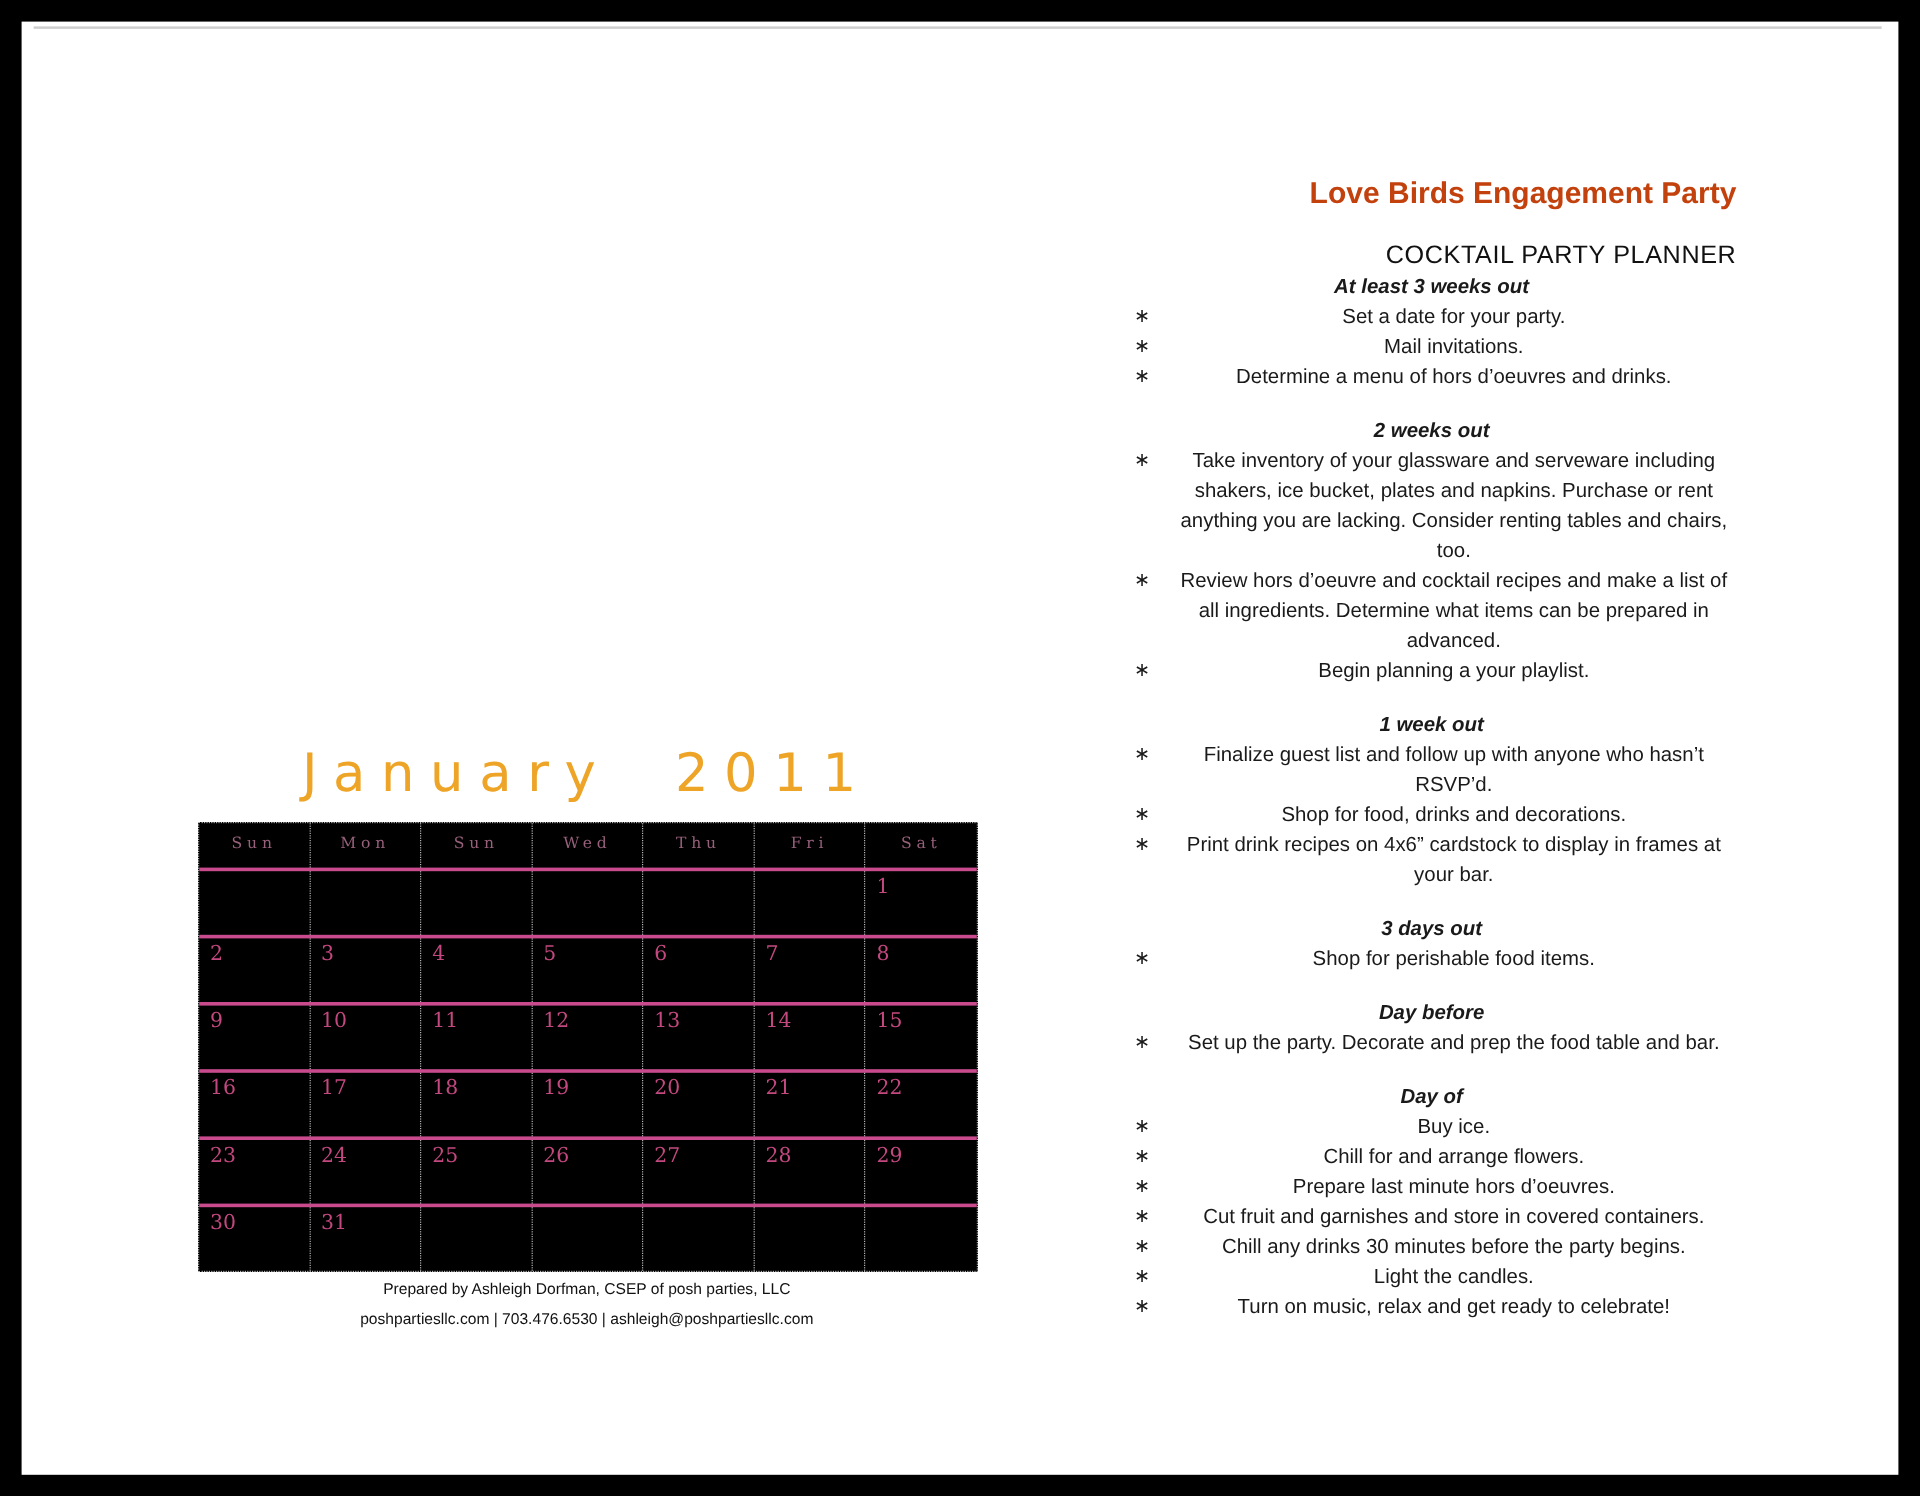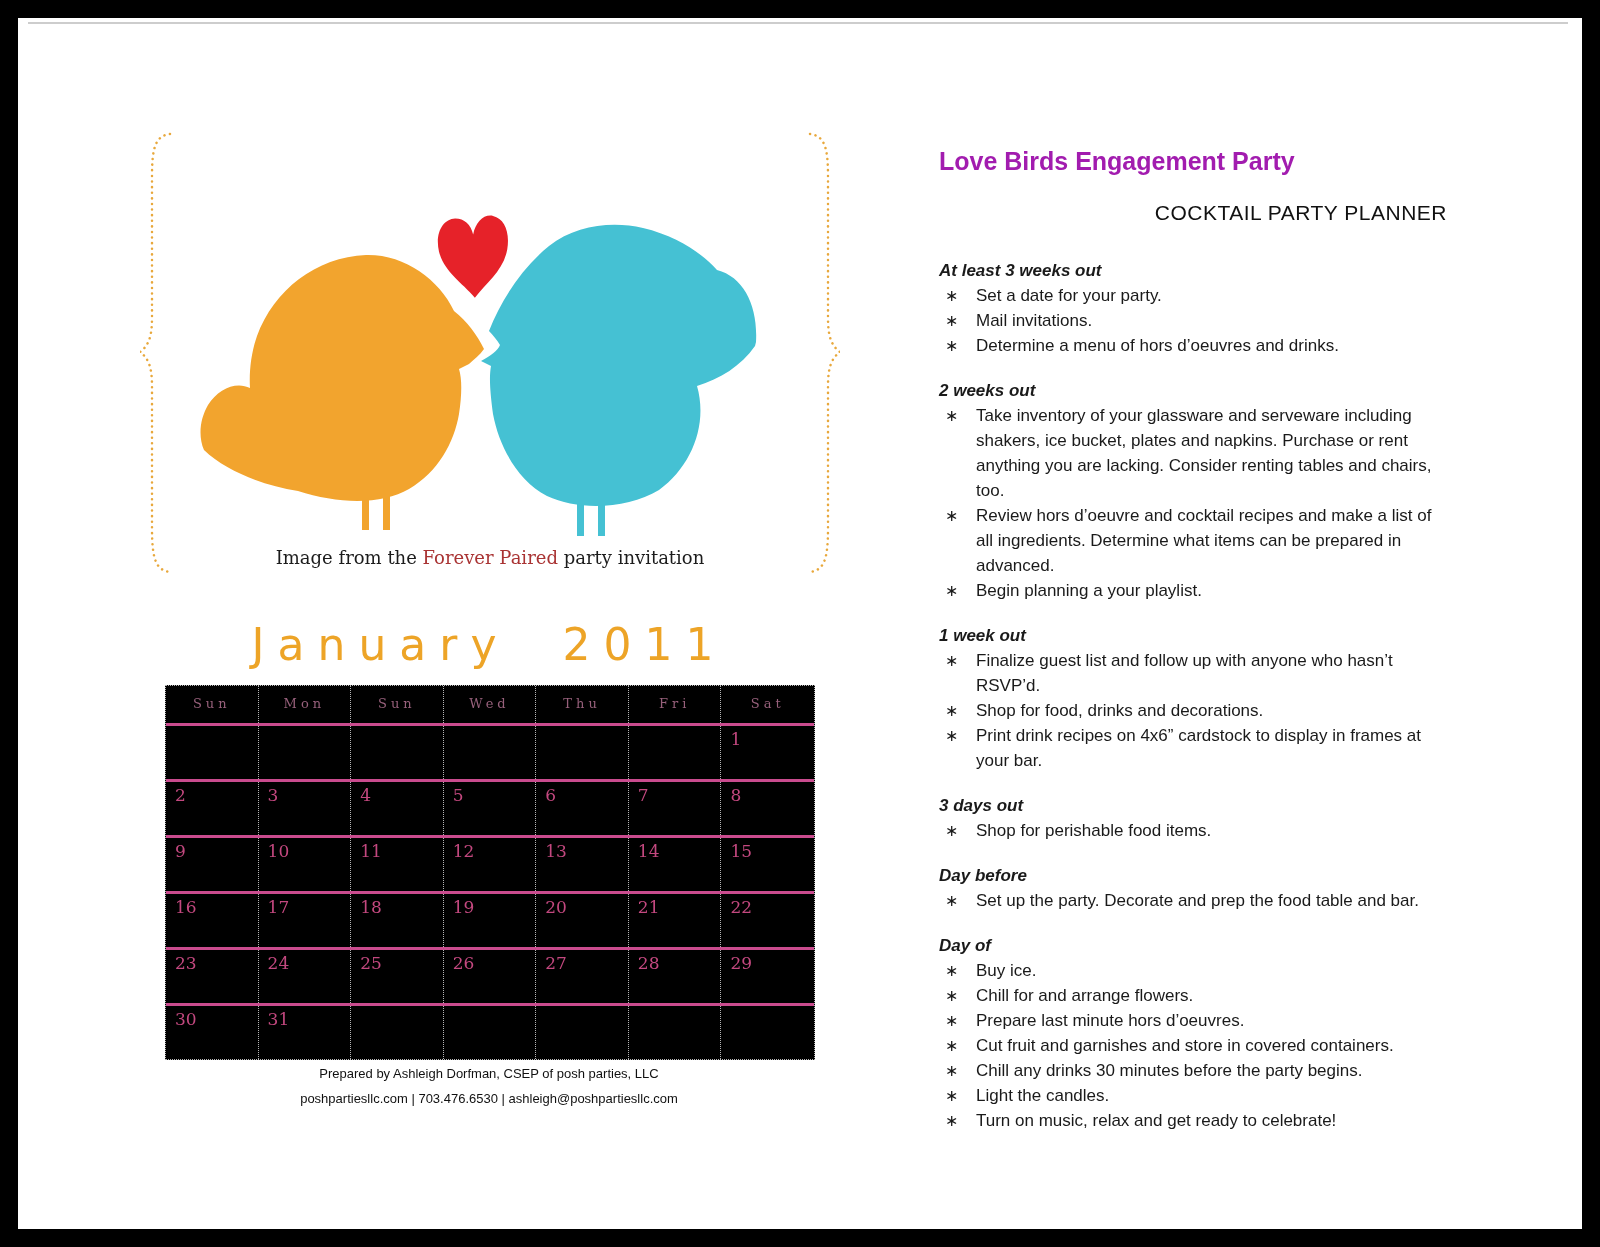--- a/index.html
+++ b/index.html
@@ -28,92 +28,38 @@
   .dayname{font-family:"DejaVu Serif",serif;font-size:13px;color:#97607B;
            letter-spacing:4px;text-align:center;line-height:36px;}
   .date{font-family:"DejaVu Serif",serif;font-size:17px;color:#C3487F;padding:3px 0 0 9px;}
 
   
   .foot{position:absolute;left:147px;top:1043px;width:648px;text-align:center;
         font-size:13px;line-height:25px;color:#111;}
 
   
   .planner{position:absolute;left:921px;top:128px;width:508px;color:#1a1a1a;}
-  .p-title{text-align:left;font-weight:bold;font-size:25px;line-height:30px;color:#a21caf;}
+  .p-title{text-align:right;font-weight:bold;font-size:25px;line-height:30px;color:#c2410c;}
   .p-sub{text-align:right;font-weight:normal;font-size:21px;line-height:26px;margin-top:24px;
          letter-spacing:0.5px;color:#111;}
-  .secs{margin-top:32px;}
+  .secs{text-align:center;}
   .sec{margin-top:20px;}
   .sec:first-child{margin-top:0;}
   .sec-h{font-weight:bold;font-style:italic;font-size:17px;line-height:25px;}
   .sec ul{list-style:none;margin:0;padding:0;}
   .sec li{position:relative;padding-left:37px;font-size:17px;line-height:25px;}
   .sec .mark{position:absolute;left:6px;top:0;font-size:16px;color:#1a1a1a;}
 </style>
 </head>
 <body>
 
 <div class="frame">
   <div class="page">
     <div class="top-rule"></div>
 
-    <div class="art">
-      <svg width="700" height="460" viewBox="0 0 700 460">
-
-        <path d="M 30 6 C 16 8 12 18 12 48 L 12 190 C 12 210 8 218 0 224 C 8 230 12 238 12 258 L 12 400 C 12 432 16 442 30 444" fill="none" stroke-width="2.5" stroke-linecap="round" stroke-dasharray="0.1 5.5" stroke="#E8A83C"></path>
-        <path d="M 670 6 C 684 8 688 18 688 48 L 688 190 C 688 210 692 218 700 224 C 692 230 688 238 688 258 L 688 400 C 688 432 684 442 670 444" fill="none" stroke-width="2.5" stroke-linecap="round" stroke-dasharray="0.1 5.5" stroke="#E8A83C"></path>
-
-        <rect x="222" y="352" width="7" height="50" fill="#F2A42E"></rect>
-        <rect x="243" y="352" width="7" height="50" fill="#F2A42E"></rect>
-
-        <rect x="437" y="360" width="7" height="48" fill="#45C1D3"></rect>
-        <rect x="458" y="360" width="7" height="48" fill="#45C1D3"></rect>
-
-        <path d="M 344 221
-                 C 337 207 327 193 314 183
-                 C 299 151 264 126 226 127
-                 C 176 129 134 162 117 208
-                 C 111 225 109 244 110 260
-                 C 96 253 78 261 68 277
-                 C 60 291 58 308 64 322
-                 C 86 343 122 357 158 363
-                 C 198 376 242 377 269 361
-                 C 298 344 314 315 319 286
-                 C 322 266 322 251 319 241
-                 L 329 236
-                 C 334 231 340 227 344 221 Z" fill="#F2A42E"></path>
-
-        <path d="M 349 203
-                 C 361 172 382 140 409 118
-                 C 436 97 472 93 503 100
-                 C 537 108 563 126 577 142
-                 C 604 149 618 178 616 214
-                 L 615 218
-                 C 601 238 580 251 557 258
-                 C 568 296 552 338 519 362
-                 C 487 381 439 383 407 368
-                 C 377 352 359 318 353 286
-                 C 350 263 349 249 351 238
-                 L 341 233
-                 C 351 228 358 222 360 217
-                 C 357 212 353 207 349 203 Z" fill="#45C1D3"></path>
-
-        <path transform="rotate(-7 330 130)" d="M 330 170
-                 C 318 152 303 141 300 120
-                 C 298 101 308 88 320 89
-                 C 329 90 335 97 336 107
-                 C 340 95 349 88 358 91
-                 C 369 95 373 109 368 126
-                 C 362 146 344 156 330 170 Z" fill="#E62229"></path>
-      </svg>
-
-      <div class="caption">
-        <span>Image from the </span><span class="hl">Forever Paired</span><span> party invitation</span>
-      </div>
-    </div>
 
     <div class="cal-title">January 2011</div>
 
     <div class="cal">
       <div class="cal-row head">
         <div class="cal-cell dayname">Sun</div>
         <div class="cal-cell dayname">Mon</div>
         <div class="cal-cell dayname">Sun</div>
         <div class="cal-cell dayname">Wed</div>
         <div class="cal-cell dayname">Thu</div>

